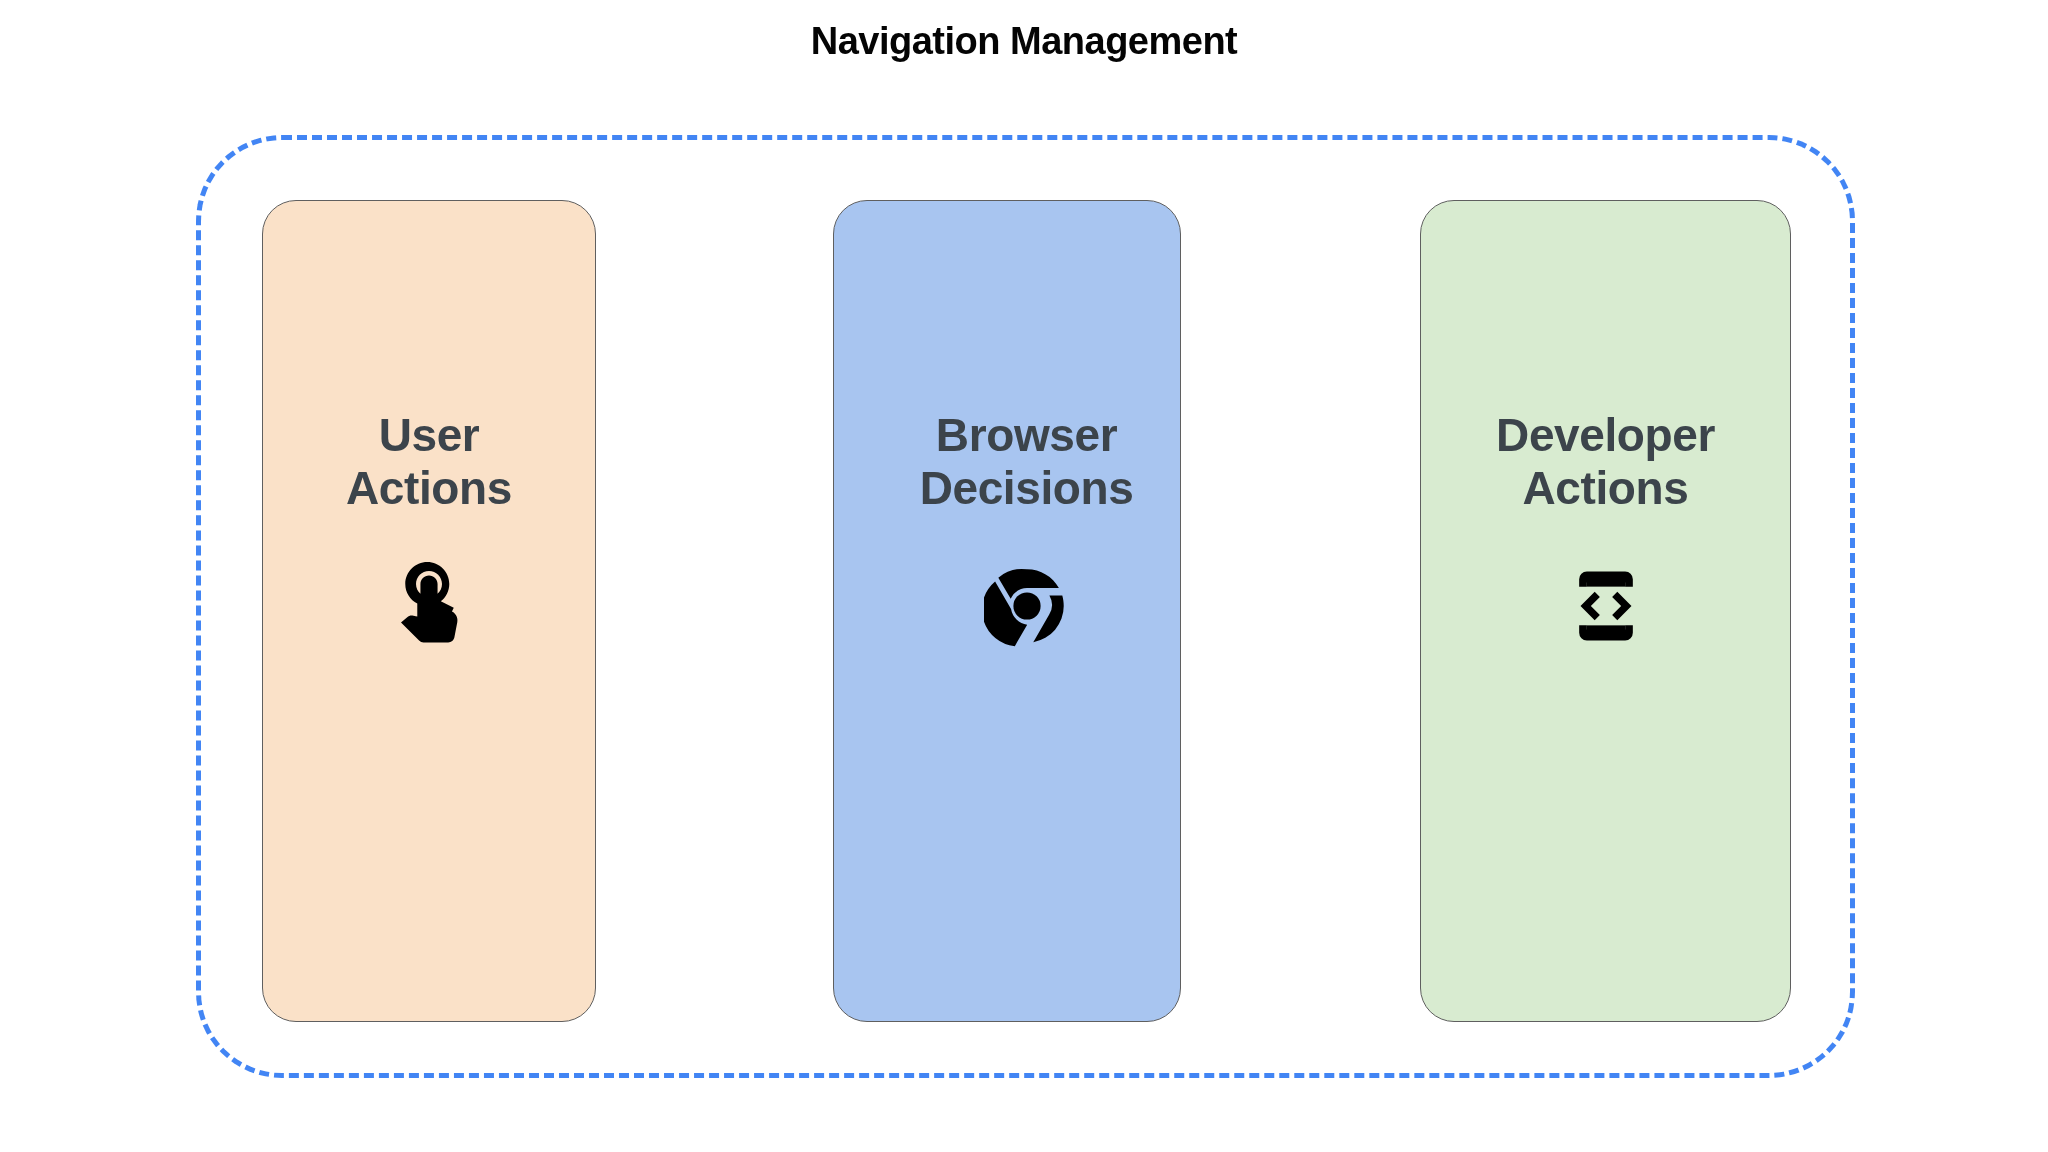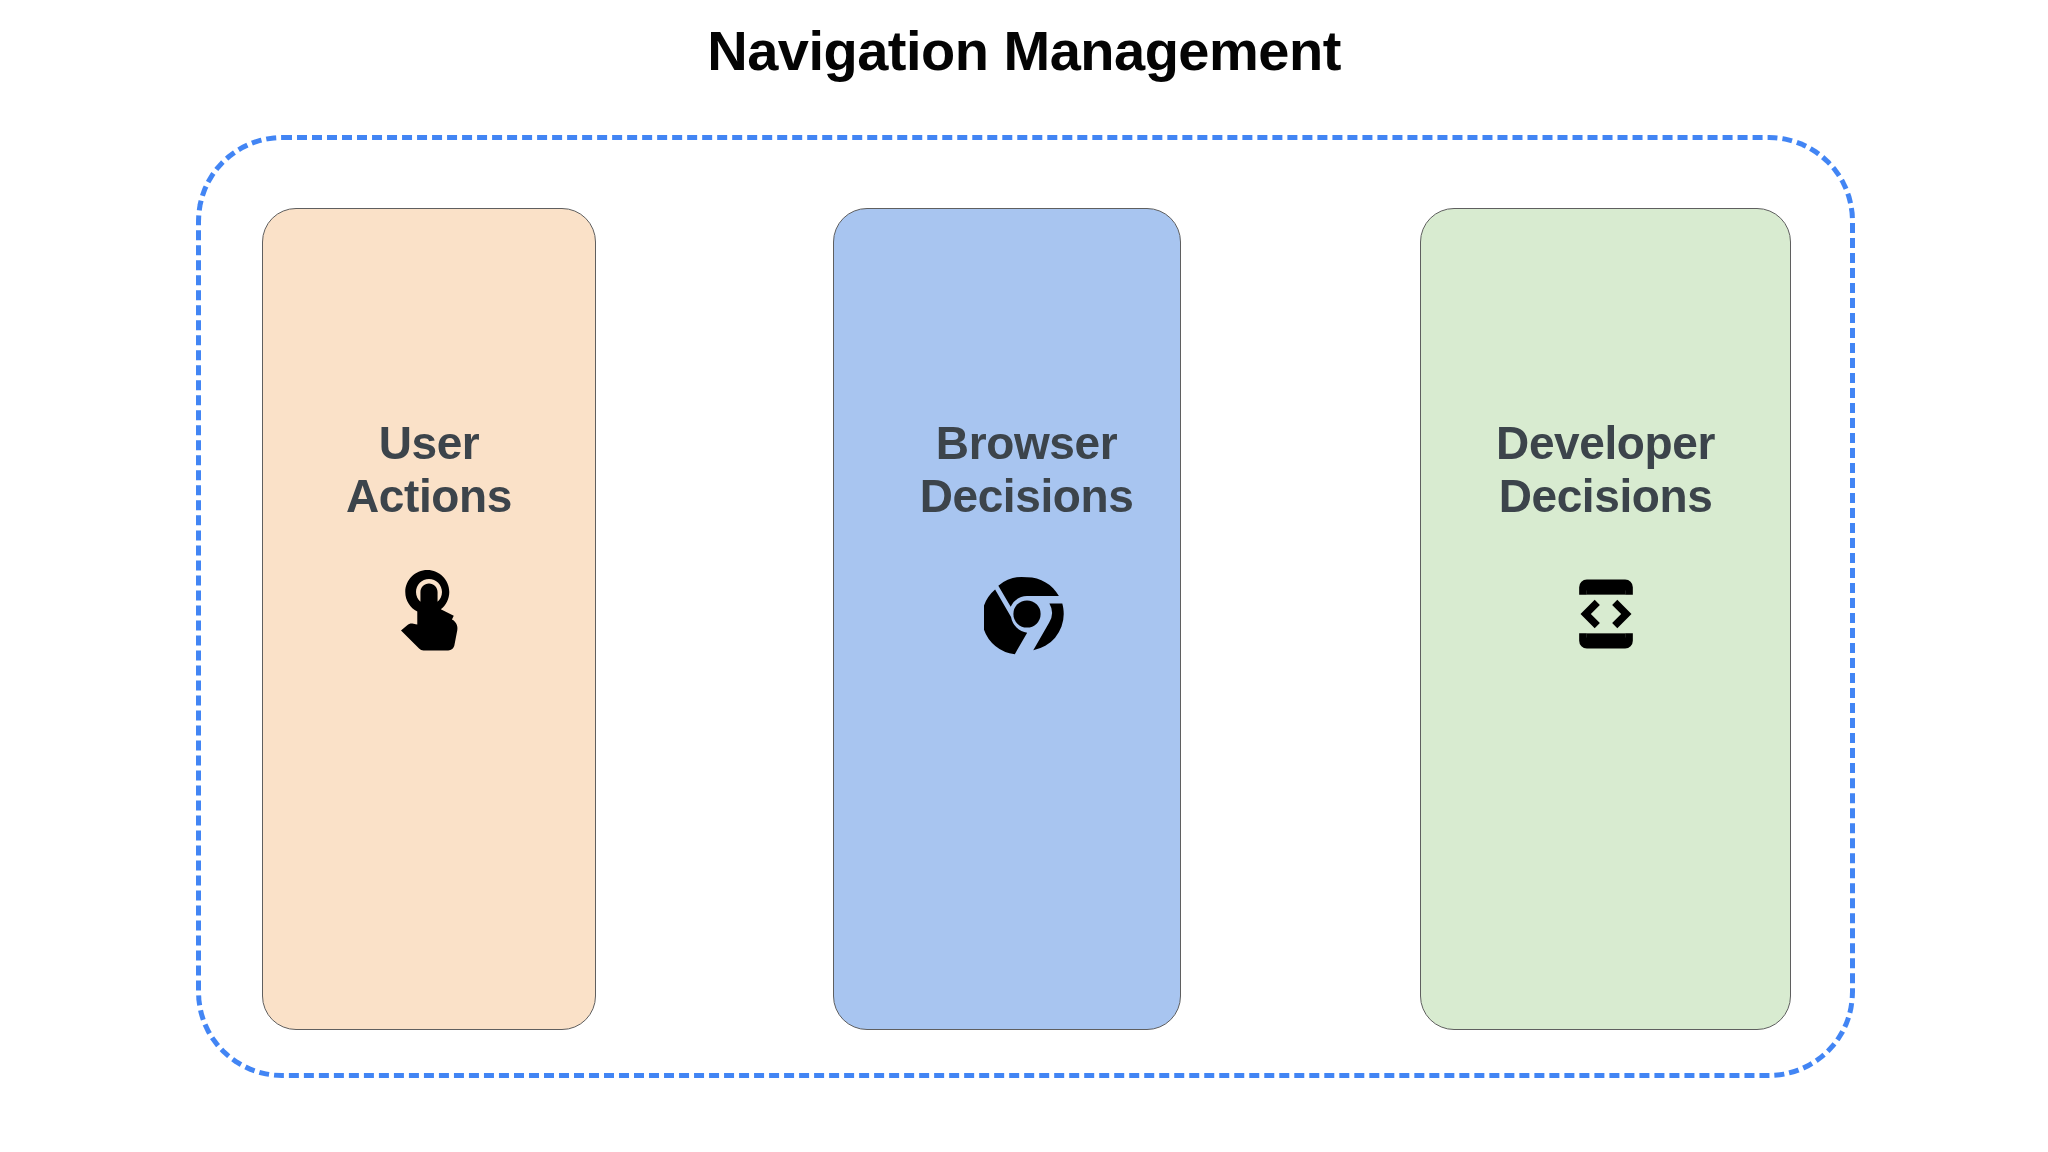--- a/index.html
+++ b/index.html
@@ -22,21 +22,21 @@
     height: 1152px;
   }
 
   
   .page-title {
     position: absolute;
     left: 0;
     top: 22px;
     width: 2048px;
     text-align: center;
-    font-size: 56px;
+    font-size: 38px;
     font-weight: 700;
     letter-spacing: -0.5px;
     color: #040404;
     line-height: 1.05;
     white-space: nowrap;
   }
 
   
   .group-container {
     position: absolute;
@@ -47,21 +47,21 @@
     box-sizing: border-box;
     border: 5px dashed #4285F4;
     border-radius: 86px;
     background: transparent;
   }
 
   
   .cards-row {
     position: absolute;
     left: 0;
-    top: 8px;
+    top: 0;
     width: 2048px;
     height: 1132px;
     pointer-events: none;
   }
 
   .card {
     position: absolute;
     top: 200px;
     height: 822px;
     box-sizing: border-box;
@@ -141,21 +141,21 @@
             <path d="M44.5 24a20.5 20.5 0 0 1-17 20.2l8.9-15.4a10.4 10.4 0 0 0 .1-10.6h7.2c.5 1.8.8 3.7.8 5.8z"></path>
 
             <circle cx="24" cy="24" r="7.6"></circle>
           </g>
         </svg>
       </div>
     </div>
 
     <div class="card card--developer">
       <div class="card-label">Developer
-Decisions</div>
+Actions</div>
       <div class="card-icon">
 
         <svg width="92" height="92" viewBox="0 0 24 24" aria-hidden="true">
           <g fill="#000000">
             <path d="M7 3h10a2 2 0 0 1 2 2v2h-2V5.9H7V7H5V5a2 2 0 0 1 2-2z"></path>
             <rect x="7" y="5.6" width="10" height="1.35"></rect>
             <path d="M5 17h2v1.1h10V17h2v2a2 2 0 0 1-2 2H7a2 2 0 0 1-2-2v-2z"></path>
             <rect x="7" y="17.05" width="10" height="1.35"></rect>
             <path d="M9.05 8.3l1.35 1.35L8.05 12l2.35 2.35L9.05 15.7 5.35 12z"></path>
             <path d="M14.95 8.3l3.7 3.7-3.7 3.7-1.35-1.35L15.95 12 13.6 9.65z"></path>

